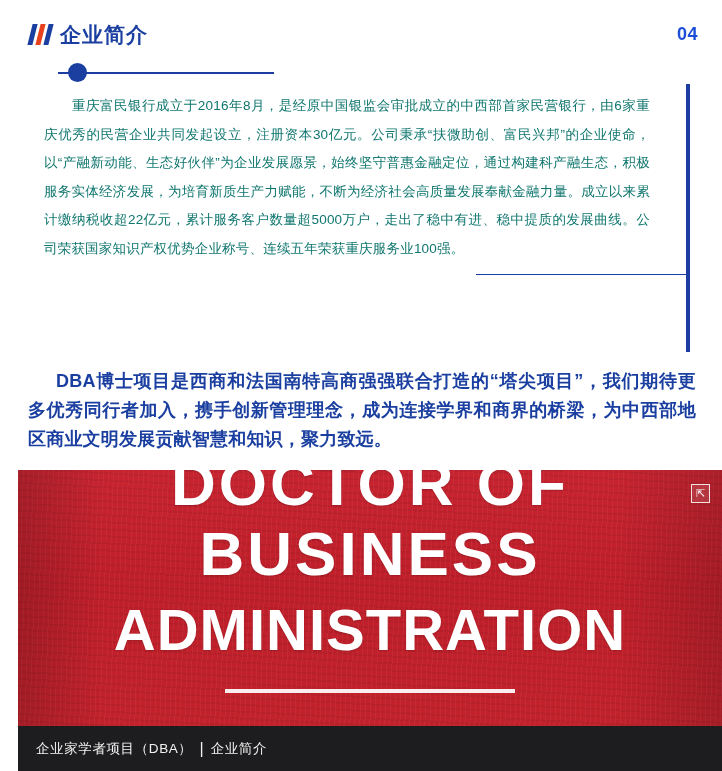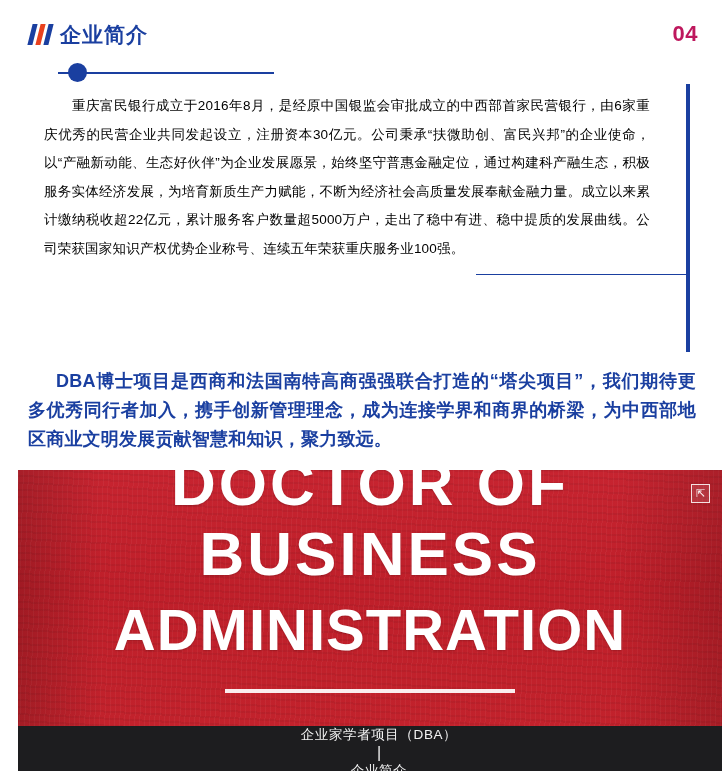--- a/index.html
+++ b/index.html
@@ -54,23 +54,23 @@
   .slash-mark i.b { background: #e8411e; }
   .slash-mark i.c { background: #1a3fa0; }
   .header-title {
     font-size: 21px;
     font-weight: bold;
     color: #1a3fa0;
     letter-spacing: 1px;
     line-height: 1;
   }
   .header-page-num {
-    font-size: 22px;
-    font-weight: bold;
-    color: #be185d;
+    font-size: 18px;
+    font-weight: bold;
+    color: #1d4ed8;
     letter-spacing: 0.5px;
   }
 
   
   .intro-block {
     position: absolute;
     top: 62px;
     left: 30px;
     width: 660px;
   }
@@ -104,21 +104,21 @@
     position: absolute;
     right: 0;
     top: 0;
     width: 4px;
     height: 268px;
     background: #1a3fa0;
   }
   .intro-text {
     font-size: 13.5px;
     line-height: 28.5px;
-    color: #000000;
+    color: #0f766e;
     text-align: justify;
     text-indent: 28px;
     letter-spacing: 0.2px;
     margin: 0;
     padding-right: 14px;
   }
   .intro-underline {
     position: absolute;
     right: 4px;
     bottom: -6px;
@@ -218,21 +218,20 @@
     position: absolute;
     left: 18px;
     top: 726px;
     width: 704px;
     height: 45px;
     background: #1d1d1f;
     display: flex;
     align-items: center;
     padding-left: 18px;
     box-sizing: border-box;
-    flex-direction: column;
   }
   .footer-text {
     color: #f2f2f2;
     font-size: 13.5px;
     letter-spacing: 0.6px;
   }
   .footer-sep {
     color: #f2f2f2;
     margin: 0 7px;
   }

